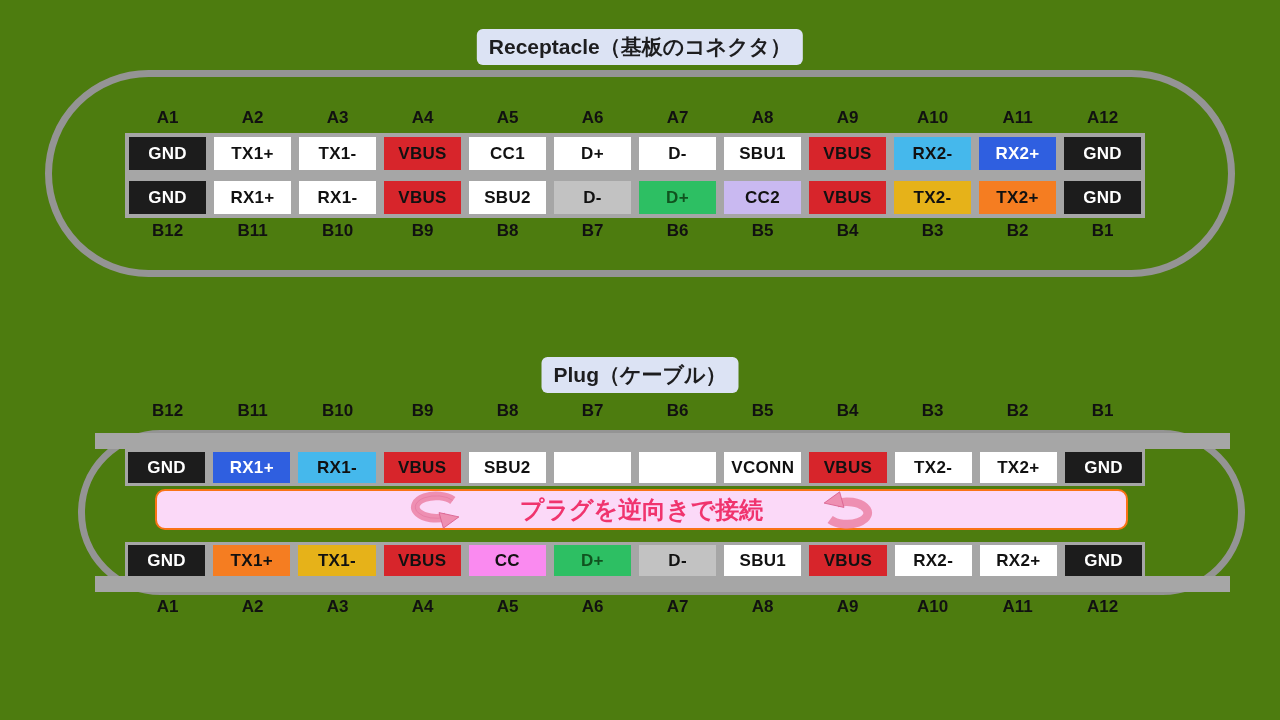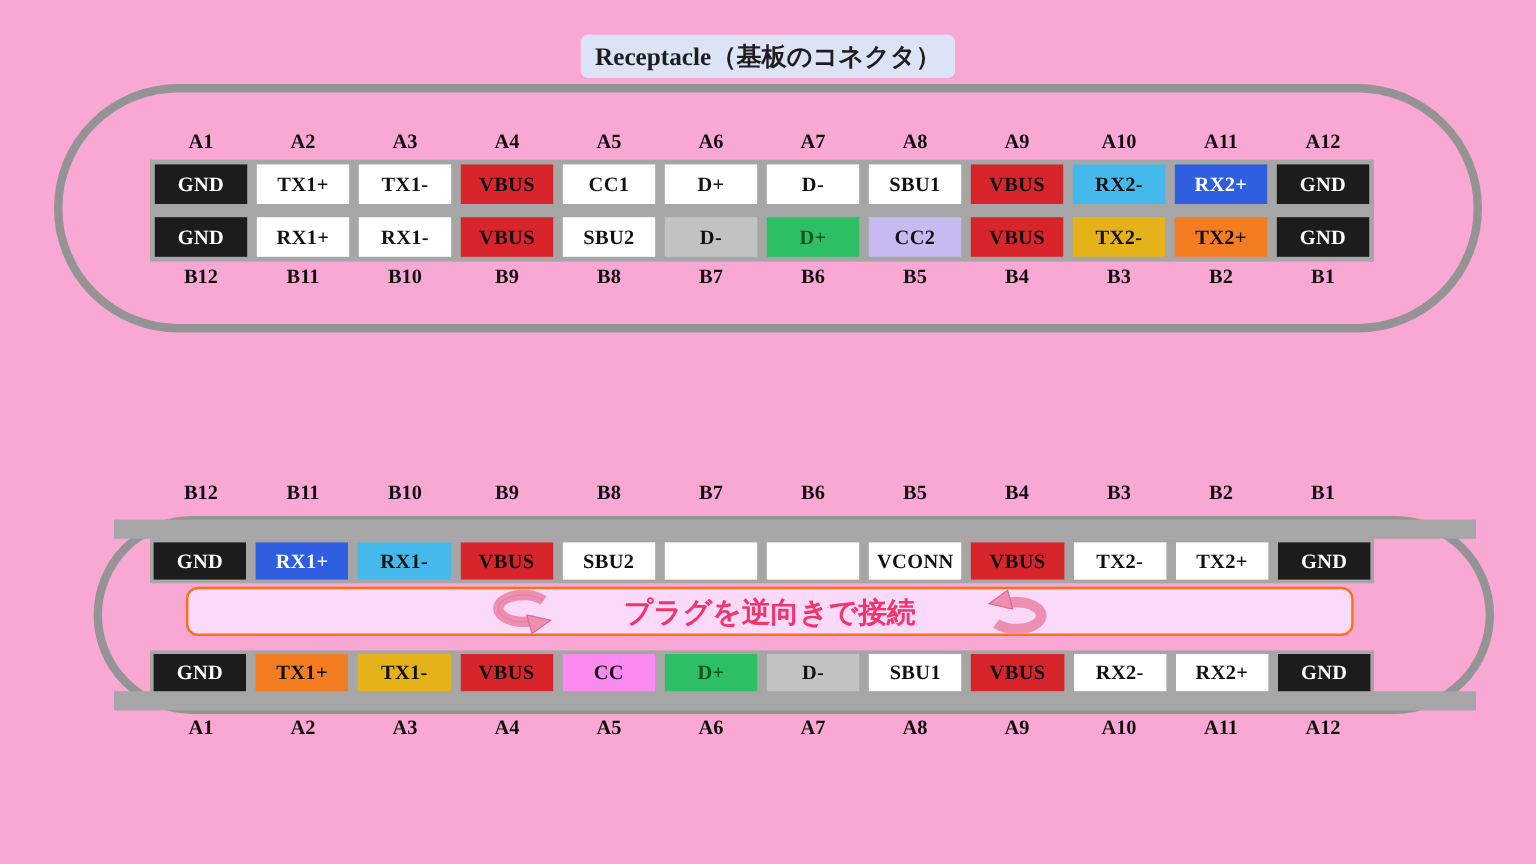--- a/index.html
+++ b/index.html
@@ -1,18 +1,18 @@
 <!DOCTYPE html>
 <html><head>
 <meta charset="utf-8">
 <style>
   * { margin:0; padding:0; box-sizing:border-box; }
   html,body { background:#ffffff; }
   body { font-family:"Liberation Sans","DejaVu Sans",sans-serif; }
-  .stage { position:relative; width:1280px; height:720px; background:#f9a8d4; overflow:hidden;font-family:Liberation Serif, serif; }
+  .stage { position:relative; width:1280px; height:720px; background:#4d7c0f; overflow:hidden; }
 
   .title-badge {
     position:absolute; left:50%; transform:translateX(-50%);
     background:#dce3f4; color:#1d1d1f;
     font-size:21px; font-weight:bold;
     padding:4px 12px; border-radius:6px; white-space:nowrap;
   }
   .stadium {
     position:absolute; border:7px solid #949494; background:transparent;
   }
@@ -106,20 +106,21 @@
       <div class="plabel">B8</div>
       <div class="plabel">B7</div>
       <div class="plabel">B6</div>
       <div class="plabel">B5</div>
       <div class="plabel">B4</div>
       <div class="plabel">B3</div>
       <div class="plabel">B2</div>
       <div class="plabel">B1</div>
     </div>
 
+  <div class="title-badge" style="top:357px;">Plug（ケーブル）</div>
 
   <div class="label-row" style="top:401px;">
       <div class="plabel">B12</div>
       <div class="plabel">B11</div>
       <div class="plabel">B10</div>
       <div class="plabel">B9</div>
       <div class="plabel">B8</div>
       <div class="plabel">B7</div>
       <div class="plabel">B6</div>
       <div class="plabel">B5</div>

